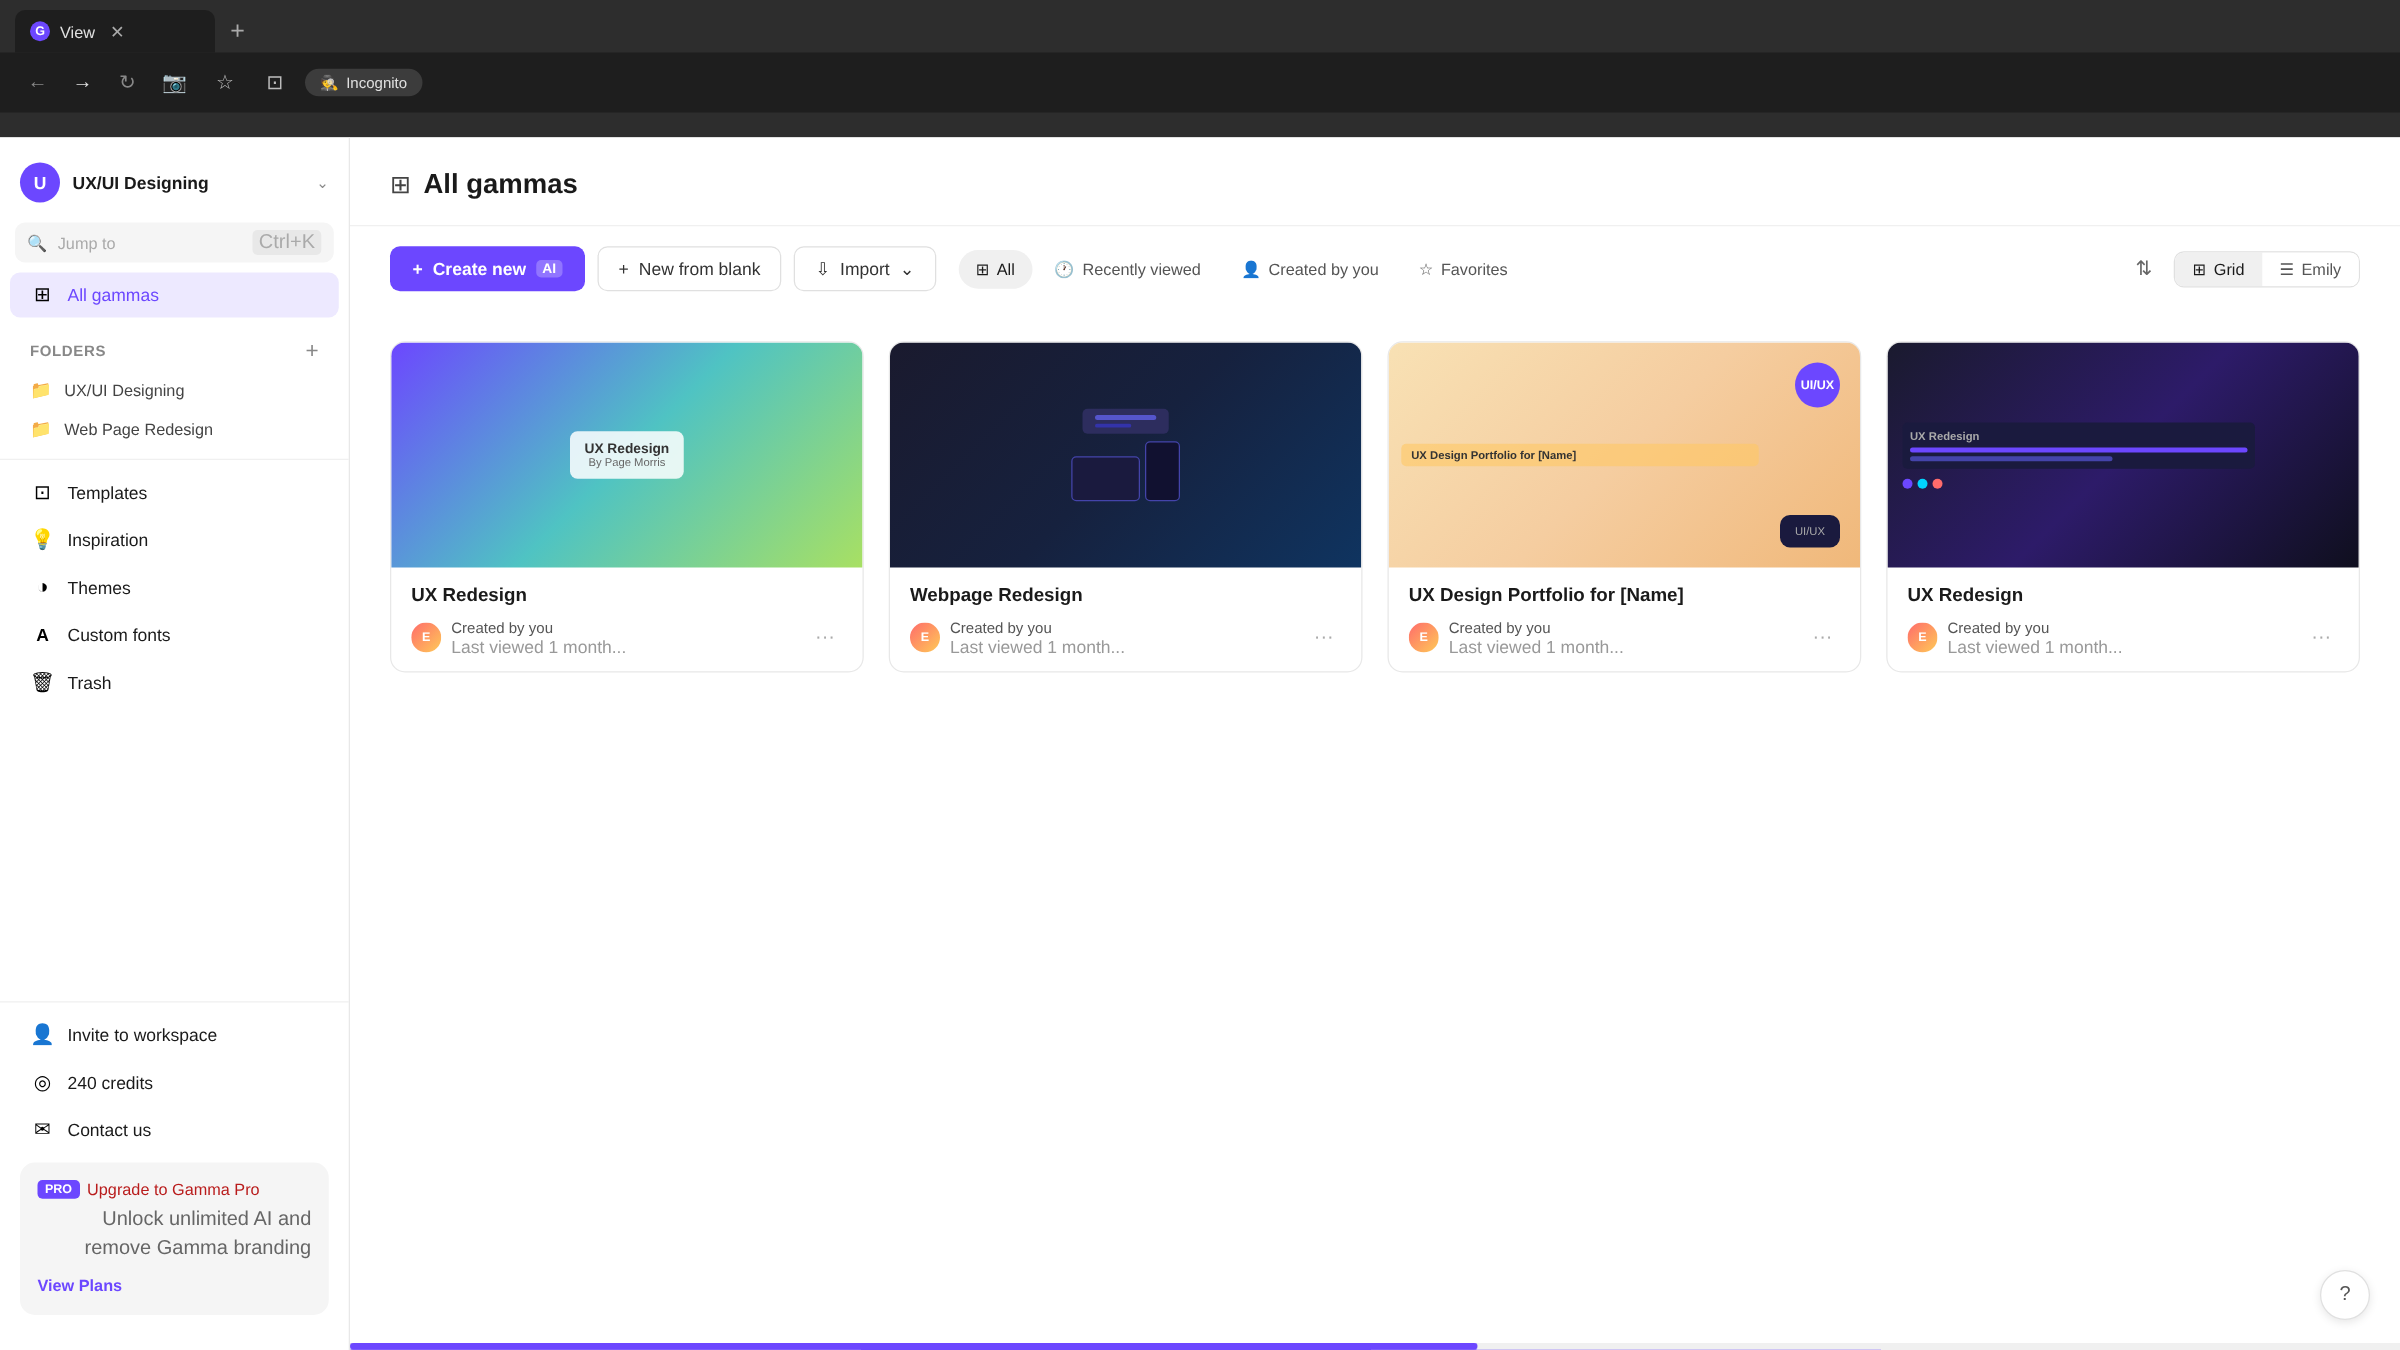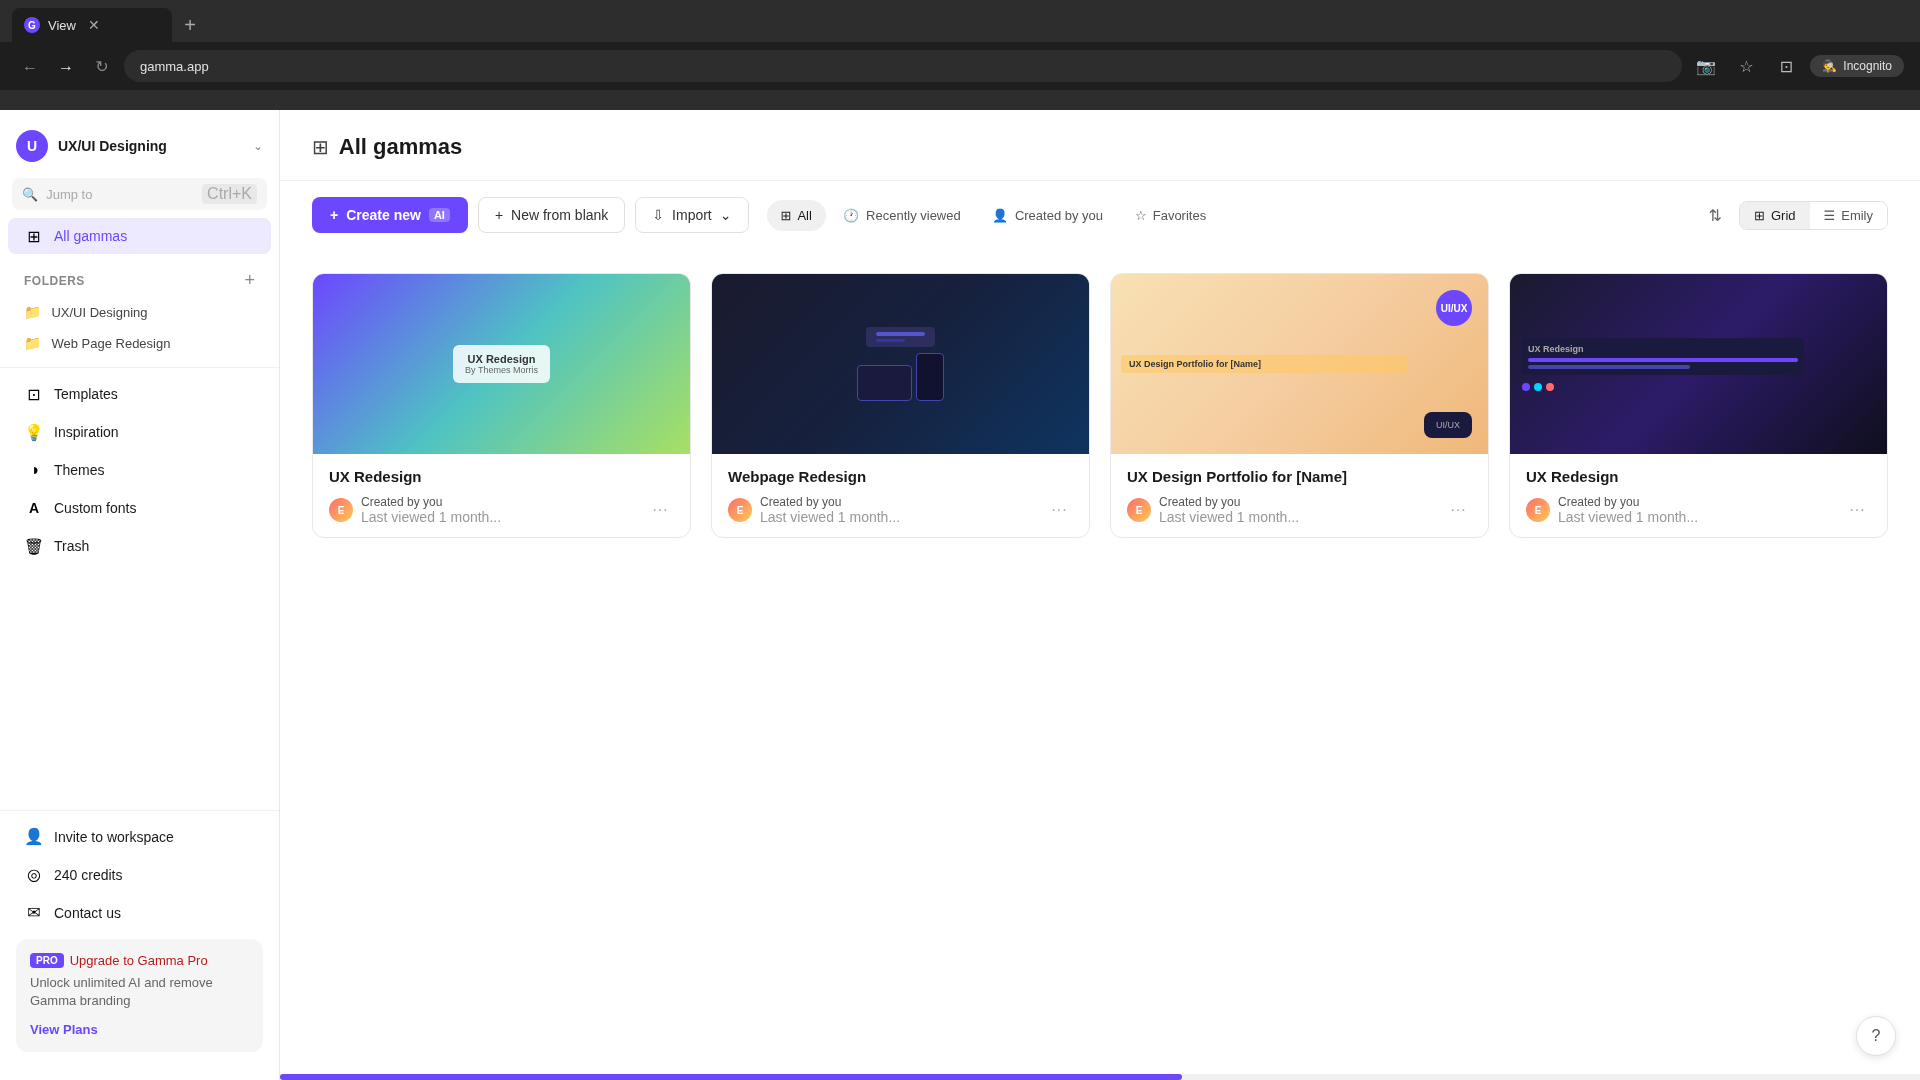--- a/index.html
+++ b/index.html
@@ -47,21 +47,21 @@
     .folders-add { color: #888; font-size: 18px; cursor: pointer; }
     .folder-item { display: flex; align-items: center; gap: 10px; padding: 7px 16px; cursor: pointer; border-radius: 8px; margin: 0 8px 1px; }
     .folder-icon { color: #888; font-size: 14px; }
     .folder-name { font-size: 13px; color: #444; }
     .sidebar-divider { height: 1px; background: #f0f0f0; margin: 8px 0; }
     .sidebar-bottom { margin-top: auto; padding: 8px 0; }
     .pro-upgrade { margin: 8px 16px; background: #f5f5f5; border-radius: 12px; padding: 14px; }
     .pro-badge { display: flex; align-items: center; gap: 6px; margin-bottom: 6px; }
     .pro-label { background: #6c47ff; color: white; font-size: 10px; font-weight: 700; padding: 2px 6px; border-radius: 4px; }
     .pro-title { font-size: 13px; font-weight: 400; color: #b91c1c; text-align: right; }
-    .pro-desc { font-size: 13px; color: #666; margin-bottom: 10px; line-height: 1.4; }
+    .pro-desc { font-size: 16px; color: #666; margin-bottom: 10px; line-height: 1.4; text-align: right; }
     .view-plans-btn { color: #6c47ff; font-size: 13px; font-weight: 600; cursor: pointer; text-decoration: none; }
 
     
     .main { flex: 1; background: white; overflow-y: auto; }
     .main-header { display: flex; align-items: center; padding: 24px 32px 20px; border-bottom: 1px solid #f0f0f0; }
     .page-title-icon { font-size: 20px; margin-right: 10px; color: #444; }
     .page-title { font-size: 22px; font-weight: 700; color: #1a1a1a; }
     .toolbar { display: flex; align-items: center; gap: 10px; padding: 16px 32px; }
     .btn-create { display: flex; align-items: center; gap: 8px; background: #6c47ff; color: white; border: none; border-radius: 8px; padding: 10px 18px; font-size: 14px; font-weight: 600; cursor: pointer; }
     .btn-create .ai-badge { background: rgba(255,255,255,0.25); border-radius: 4px; padding: 1px 5px; font-size: 11px; font-weight: 700; }
@@ -122,23 +122,20 @@
       <div class="tab-favicon">G</div>
       <span class="tab-title">View</span>
       <span class="tab-close">✕</span>
     </div>
     <button class="tab-new">+</button>
   </div>
   <div class="nav-controls">
     <button class="nav-btn">←</button>
     <button class="nav-btn active">→</button>
     <button class="nav-btn">↻</button>
-    <div class="address-bar">
-      <span>gamma.app</span>
-    </div>
     <div class="nav-right">
       <span class="nav-icon-btn">📷</span>
       <span class="nav-icon-btn">☆</span>
       <span class="nav-icon-btn">⊡</span>
       <div class="incognito-btn">
         <span>🕵</span>
         <span>Incognito</span>
       </div>
     </div>
   </div>
@@ -287,21 +284,21 @@
         </div>
       </div>
     </div>
 
     <div class="grid-container">
 
       <div class="card">
         <div class="card-thumbnail card-thumb-1">
           <div class="thumb-mock">
             <div class="thumb-mock-title">UX Redesign</div>
-            <div class="thumb-mock-sub">By Themes Morris</div>
+            <div class="thumb-mock-sub">By Page Morris</div>
           </div>
         </div>
         <div class="card-body">
           <div class="card-title">UX Redesign</div>
           <div class="card-footer">
             <div class="card-avatar">
               <div class="card-avatar-img">E</div>
             </div>
             <div class="card-meta">
               <div class="card-creator">Created by you</div>

